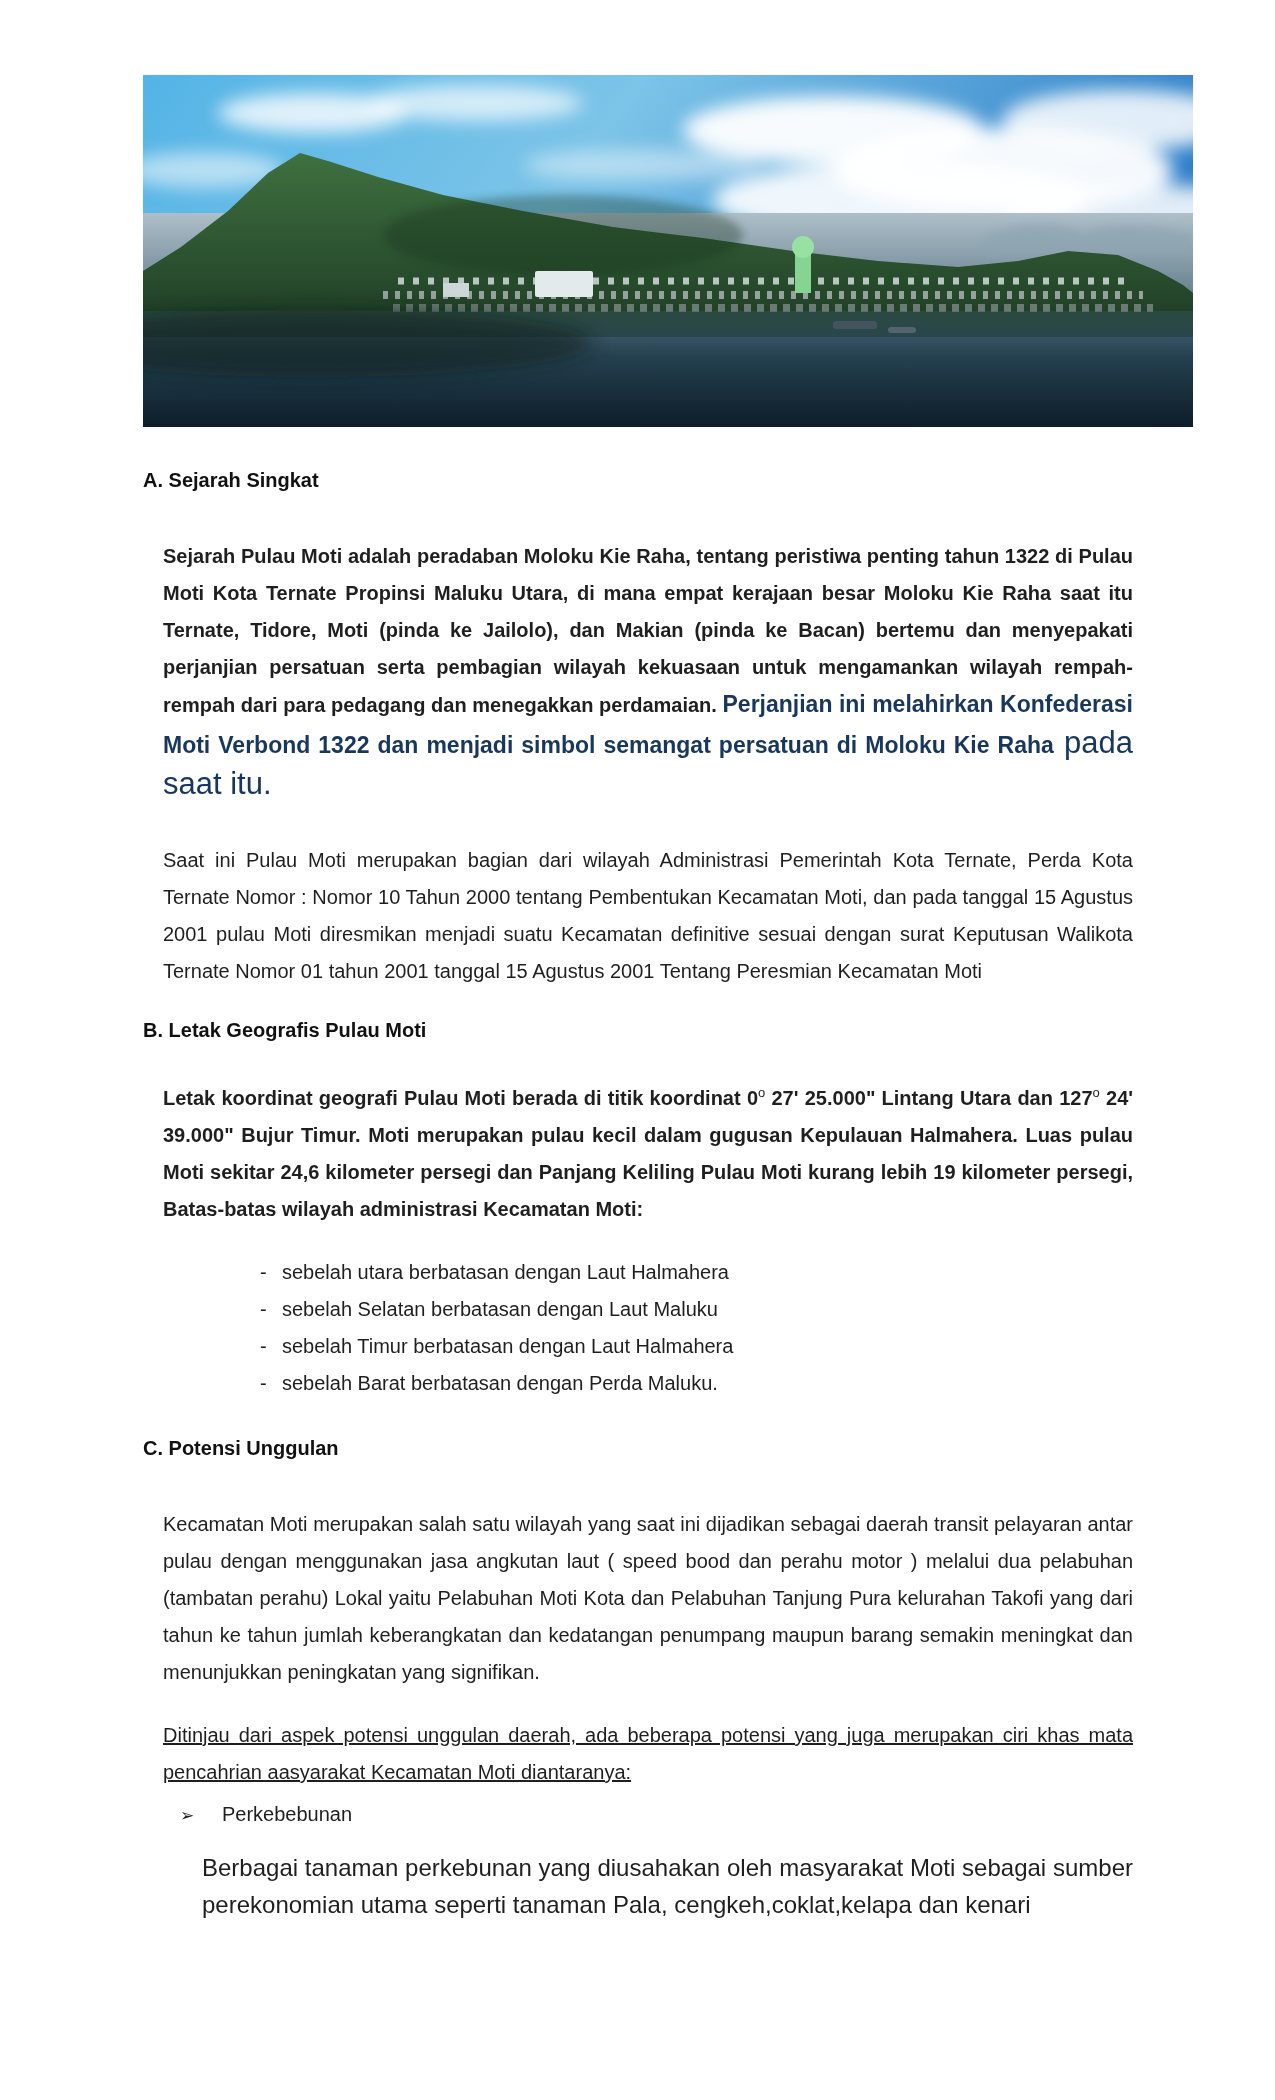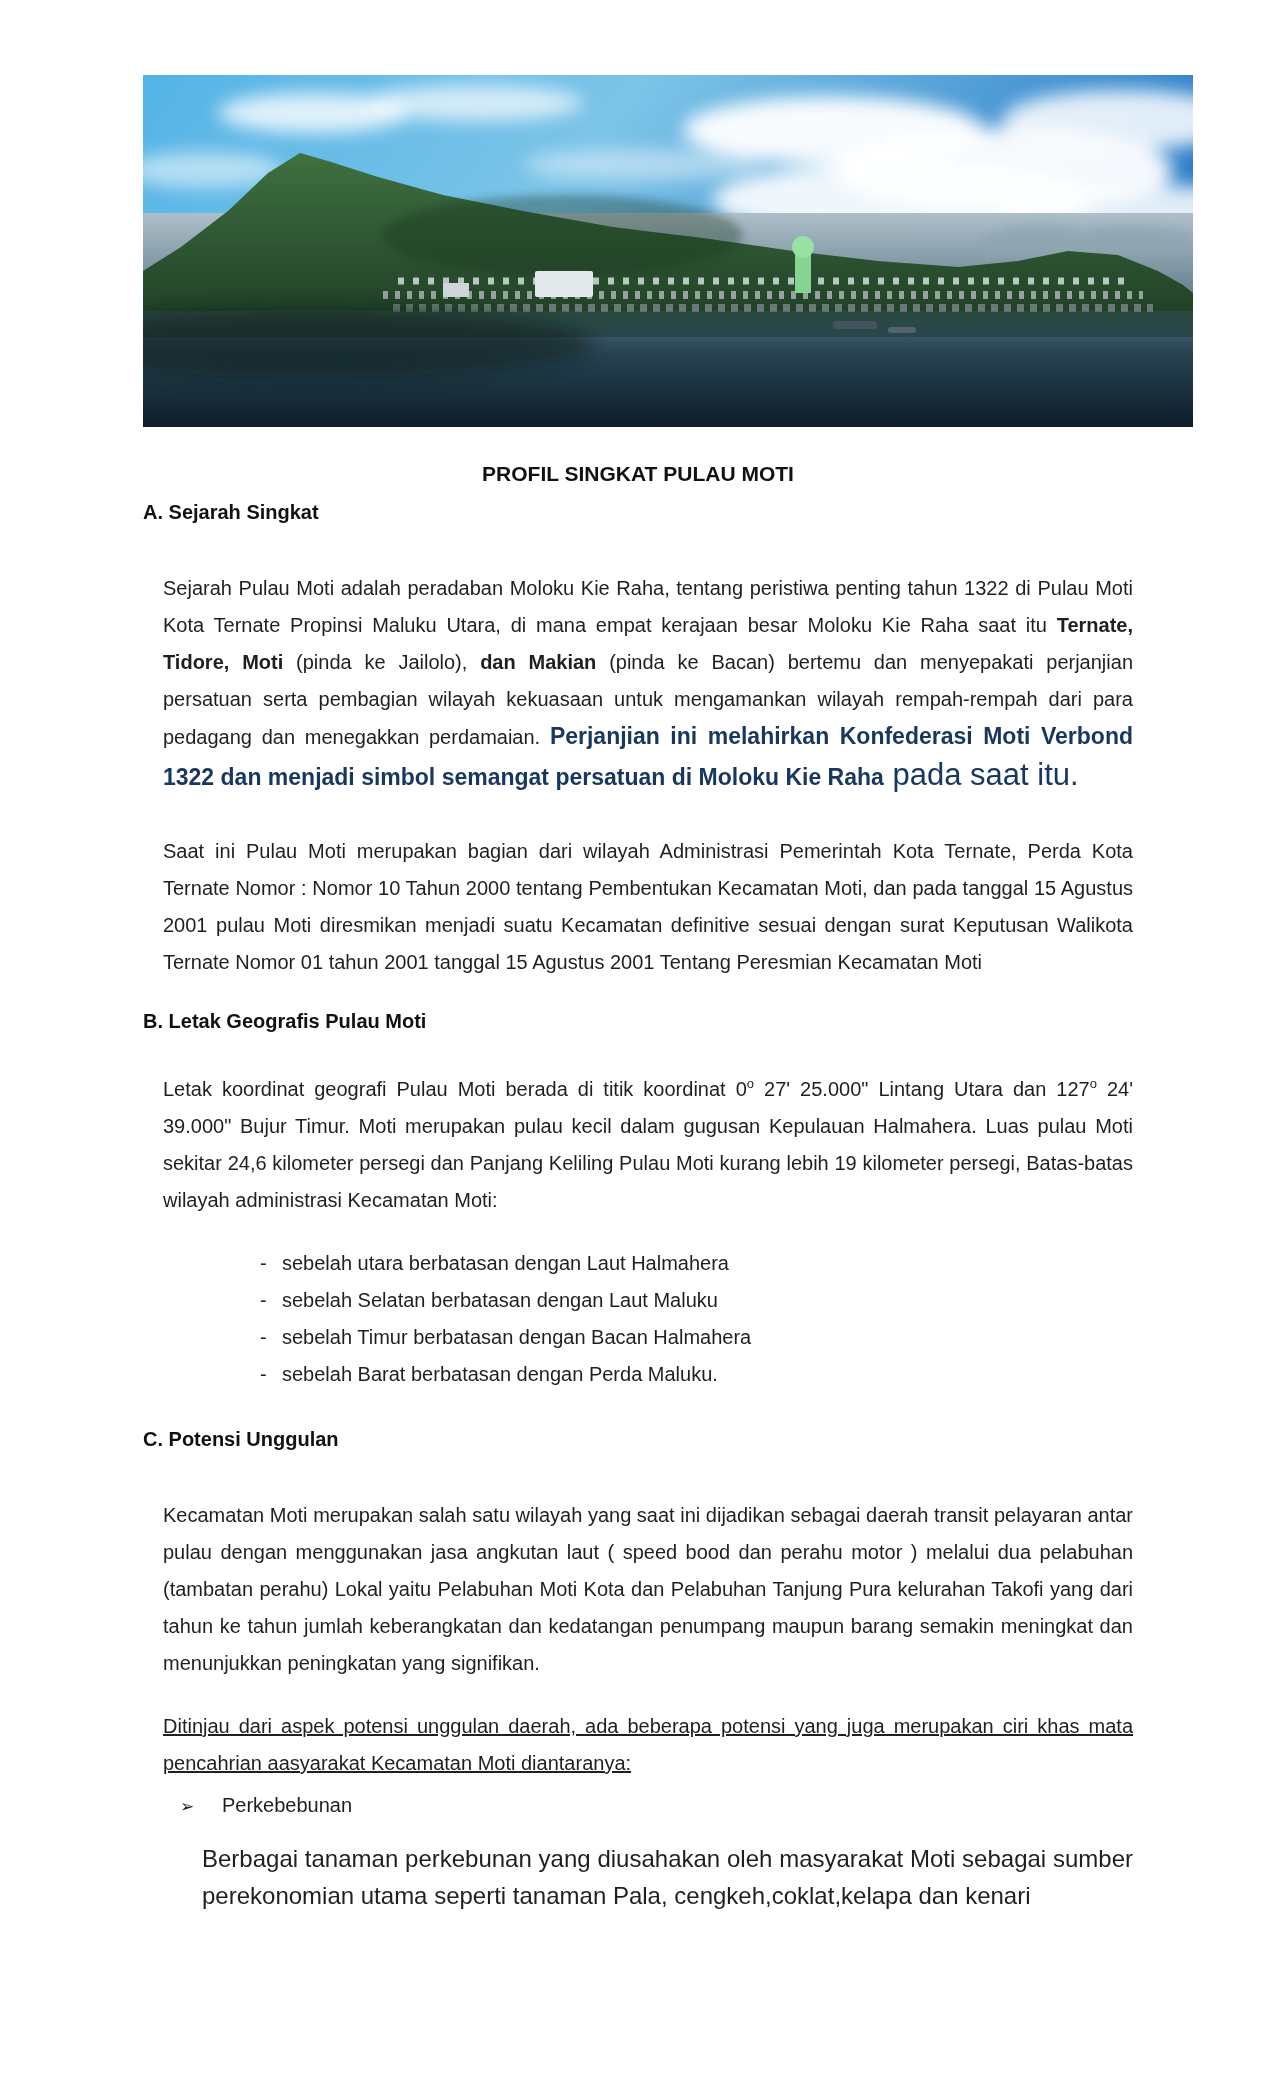--- a/index.html
+++ b/index.html
@@ -32,21 +32,21 @@
   .sec-heading{
     font-weight:bold;font-size:20px;line-height:28px;margin:6px 0 0 0;color:#111;
   }
   .body-par{
     font-size:20px;line-height:37px;text-align:justify;
     margin:44px 0 26px 20px;width:970px;
   }
   .body-par.tight-top{margin-top:36px;}
   .body-par.follow{margin-top:0;margin-bottom:4px;text-decoration:underline;}
 
-  .seg-n{font-weight:normal;}
+  .seg-n{font-weight:bold;}
   .seg-b{font-weight:bold;}
   .seg-bn{font-weight:bold;color:var(--navy);font-size:23px;}
   .seg-nn{color:var(--navy);font-size:31px;}
   .seg-sup{vertical-align:super;font-size:13px;line-height:0;}
 
   .bullets{margin:24px 0 0 117px;}
   .bullet-row{display:flex;font-size:20px;line-height:37px;}
   .bullet-marker{width:22px;flex:0 0 22px;}
   .bullet-text{flex:1;}
 
@@ -135,21 +135,20 @@
       <ellipse cx="170" cy="268" rx="280" ry="34" fill="#0c1a14" opacity="0.55" filter="url(#soft)"></ellipse>
       <g>
         <rect x="690" y="246" width="44" height="8" rx="3" fill="#43545e"></rect>
         <rect x="745" y="252" width="28" height="6" rx="3" fill="#53646e"></rect>
       </g>
     </svg>
   </figure>
 
   <div class="content">
 
-    <div class="doc-title">PROFIL SINGKAT PULAU MOTI</div>
 
     <div class="sec-heading">A. Sejarah Singkat</div>
 
     <p class="body-par"><span class="seg-n">Sejarah Pulau Moti adalah peradaban Moloku Kie Raha,  tentang peristiwa penting tahun 1322 di Pulau Moti Kota Ternate Propinsi Maluku Utara, di mana empat kerajaan besar Moloku Kie Raha saat itu </span><span class="seg-b">Ternate, Tidore, Moti </span><span class="seg-n">(pinda ke Jailolo), </span><span class="seg-b">dan Makian </span><span class="seg-n">(pinda ke Bacan) bertemu dan menyepakati perjanjian persatuan serta pembagian wilayah kekuasaan untuk mengamankan wilayah rempah-rempah dari para pedagang dan menegakkan perdamaian. </span><span class="seg-bn">Perjanjian ini melahirkan Konfederasi Moti Verbond 1322 dan menjadi simbol semangat persatuan di Moloku Kie Raha</span><span class="seg-nn"> pada saat itu.</span></p>
 
     <p class="body-par tight-top">Saat ini Pulau Moti merupakan bagian dari wilayah Administrasi Pemerintah Kota Ternate, Perda Kota Ternate Nomor : Nomor 10 Tahun 2000 tentang Pembentukan Kecamatan Moti, dan pada tanggal 15 Agustus 2001 pulau Moti diresmikan  menjadi suatu Kecamatan definitive sesuai dengan surat Keputusan Walikota Ternate Nomor 01 tahun 2001 tanggal 15 Agustus 2001 Tentang Peresmian Kecamatan Moti</p>
 
     <div class="sec-heading heading-b">B. Letak Geografis Pulau Moti</div>
 
     <p class="body-par tight-top"><span class="seg-n">Letak koordinat geografi Pulau Moti berada di titik koordinat 0</span><span class="seg-sup">o</span><span class="seg-n"> 27' 25.000" Lintang Utara dan 127</span><span class="seg-sup">o</span><span class="seg-n"> 24'  39.000" Bujur Timur. Moti merupakan pulau kecil dalam gugusan Kepulauan Halmahera. Luas pulau Moti sekitar 24,6 kilometer persegi dan Panjang Keliling Pulau Moti kurang lebih 19 kilometer persegi, Batas-batas wilayah administrasi Kecamatan Moti:</span></p>
@@ -158,21 +157,21 @@
       <div class="bullet-row">
         <span class="bullet-marker">-</span>
         <span class="bullet-text">sebelah utara berbatasan dengan Laut Halmahera</span>
       </div>
       <div class="bullet-row">
         <span class="bullet-marker">-</span>
         <span class="bullet-text">sebelah Selatan berbatasan dengan Laut Maluku</span>
       </div>
       <div class="bullet-row">
         <span class="bullet-marker">-</span>
-        <span class="bullet-text">sebelah Timur berbatasan dengan Bacan Halmahera</span>
+        <span class="bullet-text">sebelah Timur berbatasan dengan Laut Halmahera</span>
       </div>
       <div class="bullet-row">
         <span class="bullet-marker">-</span>
         <span class="bullet-text">sebelah Barat berbatasan dengan Perda Maluku.</span>
       </div>
     </div>
 
     <div class="sec-heading heading-c">C. Potensi Unggulan</div>
 
     <p class="body-par">Kecamatan Moti merupakan salah satu wilayah yang saat ini dijadikan sebagai daerah transit pelayaran  antar pulau dengan menggunakan  jasa angkutan laut ( speed bood dan perahu motor ) melalui dua pelabuhan (tambatan perahu) Lokal yaitu Pelabuhan Moti Kota dan Pelabuhan Tanjung Pura kelurahan Takofi yang dari tahun ke tahun jumlah keberangkatan dan kedatangan penumpang maupun barang semakin meningkat dan menunjukkan peningkatan yang signifikan.</p>

